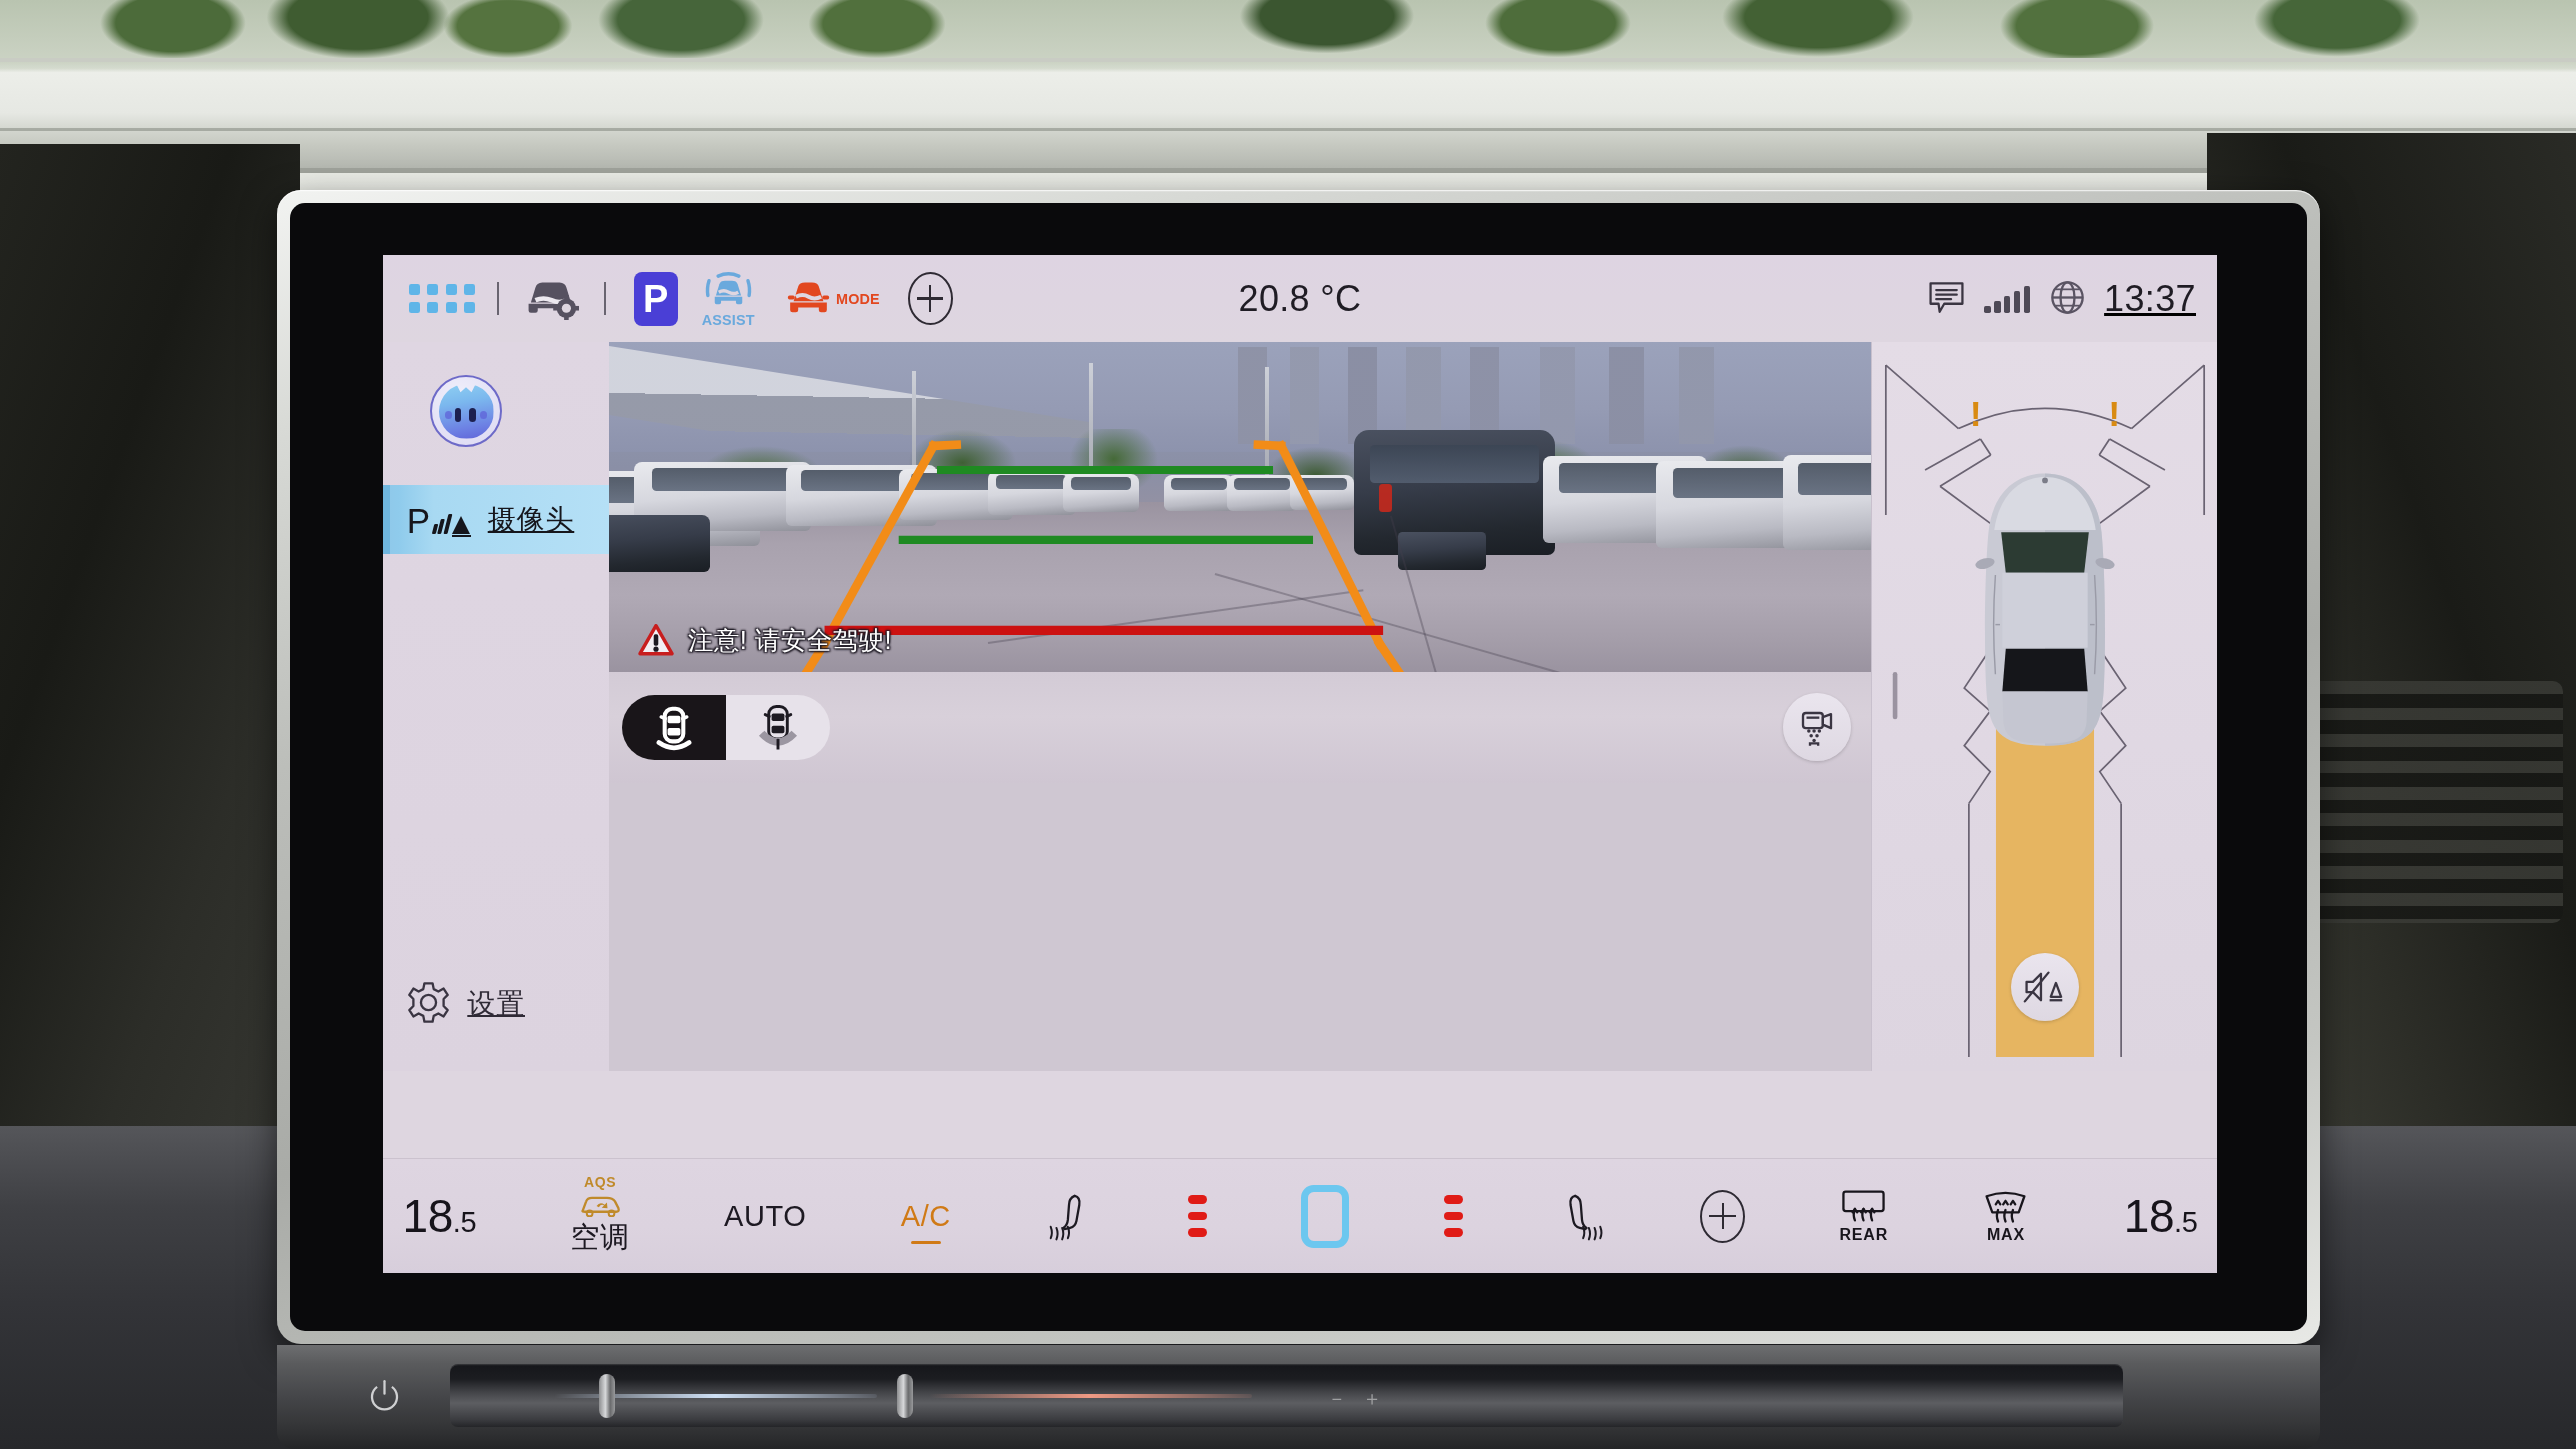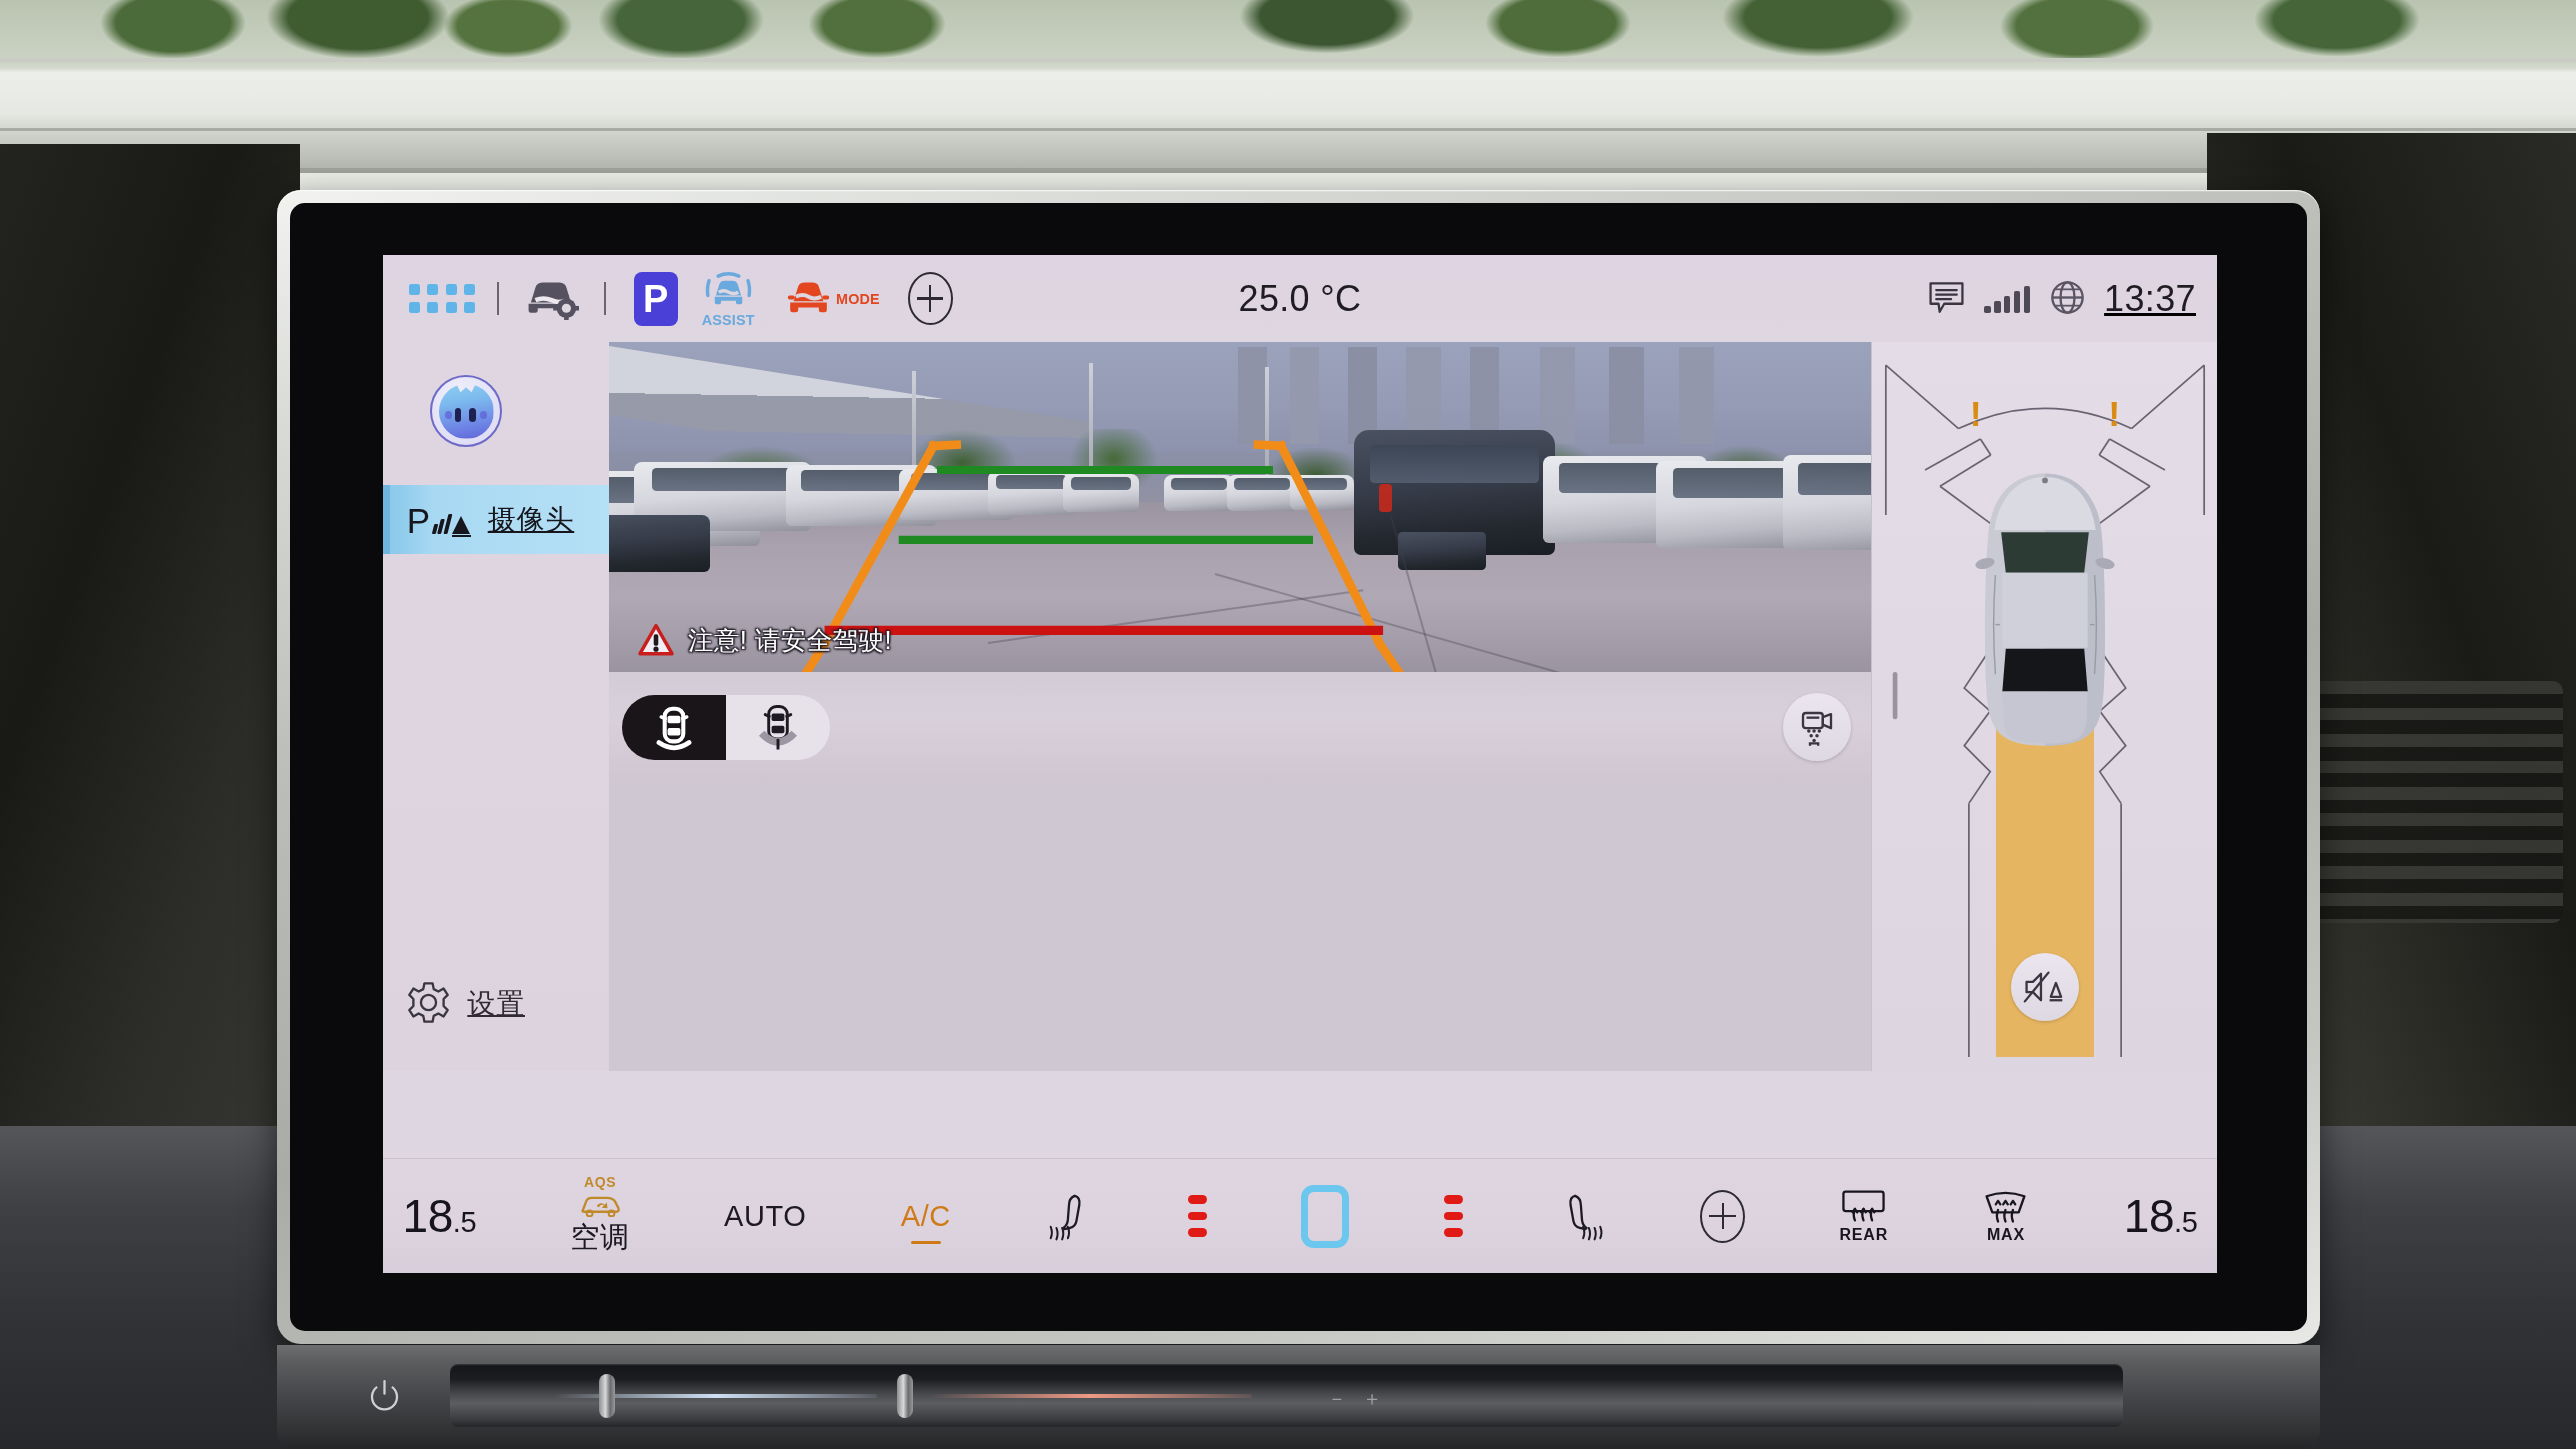--- a/index.html
+++ b/index.html
@@ -400,21 +400,21 @@
             <rect x="72" y="30" width="12" height="7" rx="3" fill="#e2471f"></rect>
           </svg>
           <div class="icon-label">MODE</div>
         </div>
         <div class="tb-item" style="padding:0 15px;">
           <div class="plus-oval"></div>
         </div>
       </div>
 
       <div id="temp-center">
-        <span>25.0 °C</span>
+        <span>20.8 °C</span>
       </div>
 
       <div id="status-right">
         <span>
           <svg width="37" height="33" viewBox="0 0 64 58">
             <path d="M4 4 H60 V40 H28 L20 54 L18 40 H4 Z" fill="none" stroke="#3a3542" stroke-width="4" stroke-linejoin="round"></path>
             <g stroke="#3a3542" stroke-width="4" stroke-linecap="round">
               <line x1="14" y1="16" x2="50" y2="16"></line>
               <line x1="14" y1="24" x2="50" y2="24"></line>
               <line x1="14" y1="32" x2="40" y2="32"></line>

